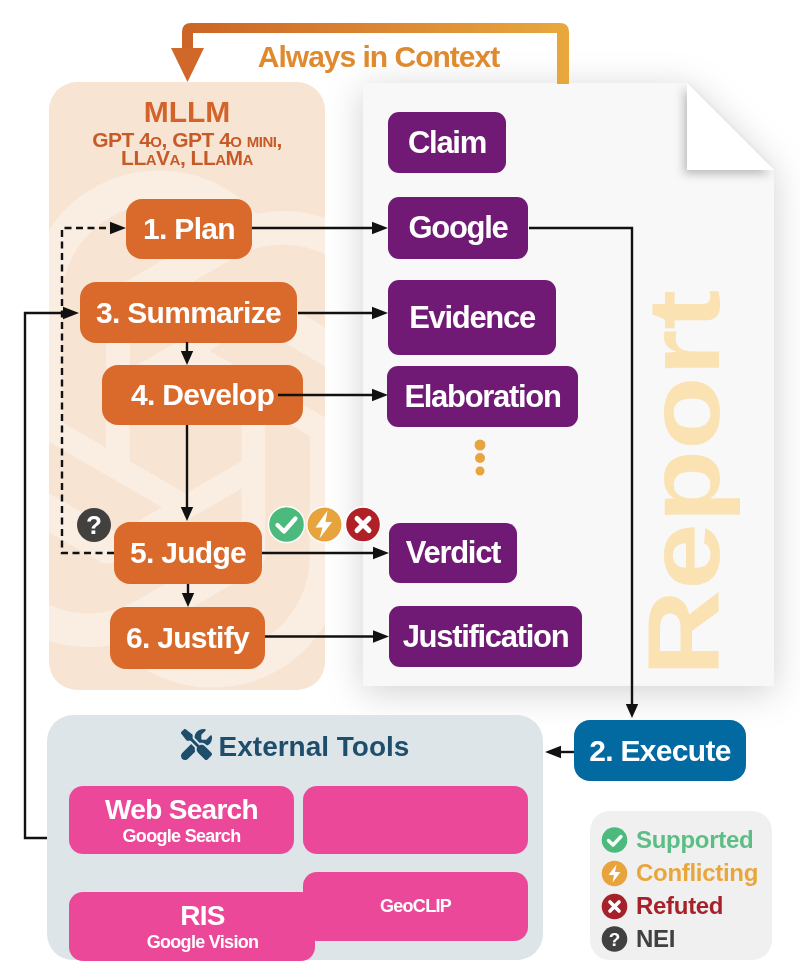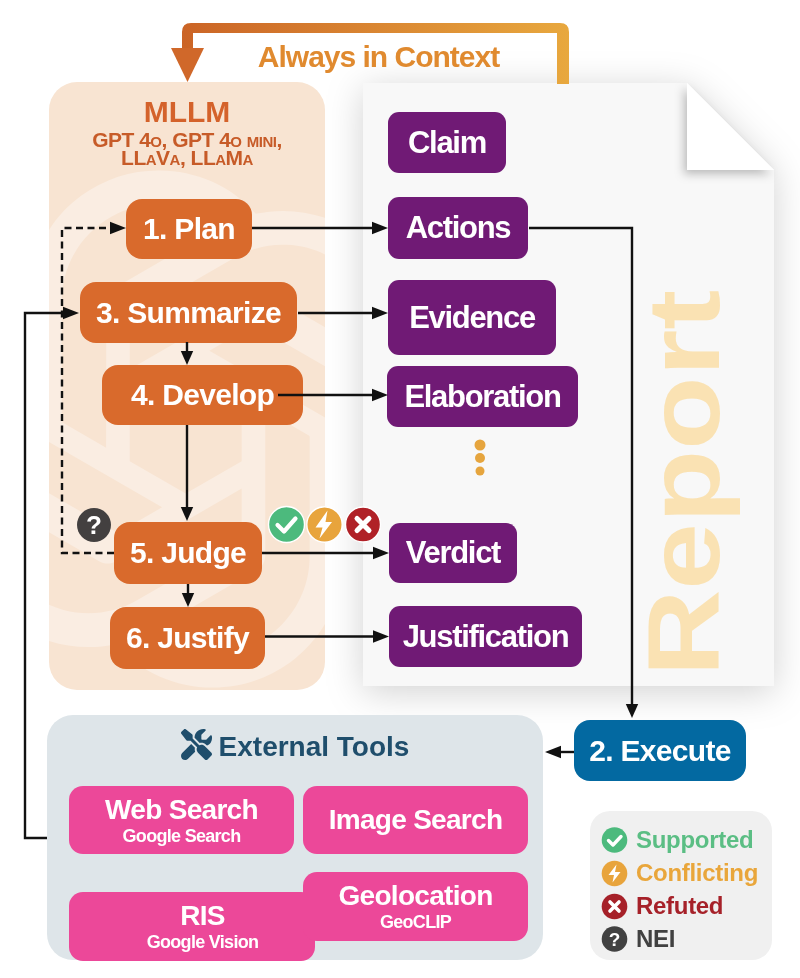--- a/index.html
+++ b/index.html
@@ -50,21 +50,21 @@
 </svg>
 <div class="abs" style="left:185px;top:40px;width:387px;text-align:center;color:#E08A2F;font-weight:bold;font-size:30px;letter-spacing:-1px;">Always in Context</div>
 
 <div class="btn orange" style="left:126px;top:199px;width:126px;height:60px;">1. Plan</div>
 <div class="btn orange" style="left:80px;top:282px;width:217px;height:61px;">3. Summarize</div>
 <div class="btn orange" style="left:102px;top:365px;width:201px;height:60px;">4. Develop</div>
 <div class="btn orange" style="left:114px;top:522px;width:148px;height:62px;">5. Judge</div>
 <div class="btn orange" style="left:110px;top:607px;width:155px;height:62px;">6. Justify</div>
 
 <div class="btn amber" style="left:388px;top:112px;width:118px;height:61px;">Claim</div>
-<div class="btn amber" style="left:388px;top:197px;width:140px;height:62px;">Actions</div>
+<div class="btn amber" style="left:388px;top:197px;width:140px;height:62px;">Google</div>
 <div class="btn amber" style="left:388px;top:280px;width:168px;height:75px;">Evidence</div>
 <div class="btn amber" style="left:387px;top:366px;width:191px;height:61px;">Elaboration</div>
 <div class="btn amber" style="left:389px;top:523px;width:128px;height:60px;">Verdict</div>
 <div class="btn amber" style="left:389px;top:606px;width:193px;height:61px;">Justification</div>
 
 <svg class="abs" style="left:470px;top:435px;" width="20" height="45" viewBox="0 0 20 45">
   <circle cx="10" cy="10" r="5.5" fill="#E6A53E"></circle>
   <circle cx="10" cy="23" r="5" fill="#E6A53E"></circle>
   <circle cx="10" cy="36" r="4.5" fill="#E6A53E"></circle>
 </svg>
@@ -129,28 +129,26 @@
 <div class="abs" style="left:47px;top:729px;width:496px;text-align:center;color:#1F4E6C;font-weight:bold;font-size:28px;">
   <svg width="31" height="31" viewBox="0 0 512 512" style="vertical-align:-4px;margin-right:7px;">
     <path fill="#1F4E6C" d="M78.6 5C69.1-2.4 55.6-1.5 47 7L7 47c-8.5 8.5-9.4 22-2.1 31.6l80 104c4.5 5.9 11.6 9.4 19 9.4h54.1l109 109c-14.7 29-10 65.4 14.3 89.6l112 112c12.5 12.5 32.8 12.5 45.3 0l64-64c12.5-12.5 12.5-32.8 0-45.3l-112-112c-24.2-24.2-60.6-29-89.6-14.3l-109-109V104c0-7.5-3.5-14.5-9.4-19L78.6 5zM19.9 396.1C7.2 408.8 0 426.1 0 444.1C0 481.6 30.4 512 67.9 512c18 0 35.3-7.2 48-19.9L233.7 374.3c-7.8-20.9-9-43.6-3.6-65.1l-61.7-61.7L19.9 396.1zM512 144c0-10.5-1.1-20.7-3.2-30.5c-2.4-11.2-16.1-14.1-24.2-6l-63.9 63.9c-3 3-7.1 4.7-11.3 4.7H352c-8.8 0-16-7.2-16-16V102.6c0-4.2 1.7-8.3 4.7-11.3l63.9-63.9c8.1-8.1 5.2-21.8-6-24.2C388.7 1.1 378.5 0 368 0C288.5 0 224 64.5 224 144l0 .8 85.3 85.3c36-9.1 75.8 .5 104 28.7l15.7 15.7C488.6 250.5 512 200 512 144z"></path>
   </svg>External Tools</div>
 
 <div class="btn tool" style="left:69px;top:786px;width:225px;height:68px;">
   <div style="font-size:28px;">Web Search</div>
     <div style="font-size:18px;">Google Search</div>
 </div>
 <div class="btn tool" style="left:303px;top:786px;width:225px;height:68px;">
-  <div style="font-size:28px;">Image Search</div>
 </div>
 <div class="btn tool" style="left:69px;top:892px;width:225px;height:69px;padding-left:21px;">
   <div style="font-size:28px;">RIS</div>
     <div style="font-size:18px;">Google Vision</div>
 </div>
 <div class="btn tool" style="left:303px;top:872px;width:225px;height:69px;">
-  <div style="font-size:28px;">Geolocation</div>
     <div style="font-size:18px;">GeoCLIP</div>
 </div>
 
 <div class="abs" style="left:590px;top:811px;width:182px;height:149px;background:#F0F0F0;border-radius:20px;"></div>
 <svg class="abs" style="left:590px;top:811px;" width="182" height="149" viewBox="0 0 182 149">
   <g>
     <circle cx="24.5" cy="29" r="12.8" fill="#4CBA7D"></circle>
     <path d="M18.5 29.5 L23 34 L31 25.5" stroke="#fff" stroke-width="3.4" fill="none" stroke-linecap="round" stroke-linejoin="round"></path>
     <circle cx="24.5" cy="62.5" r="12.8" fill="#E8A43C"></circle>
     <path d="M26.5 53.5 L18.5 64 L24 64 L22.5 71.5 L30.5 61 L25 61 Z" fill="#fff"></path>

